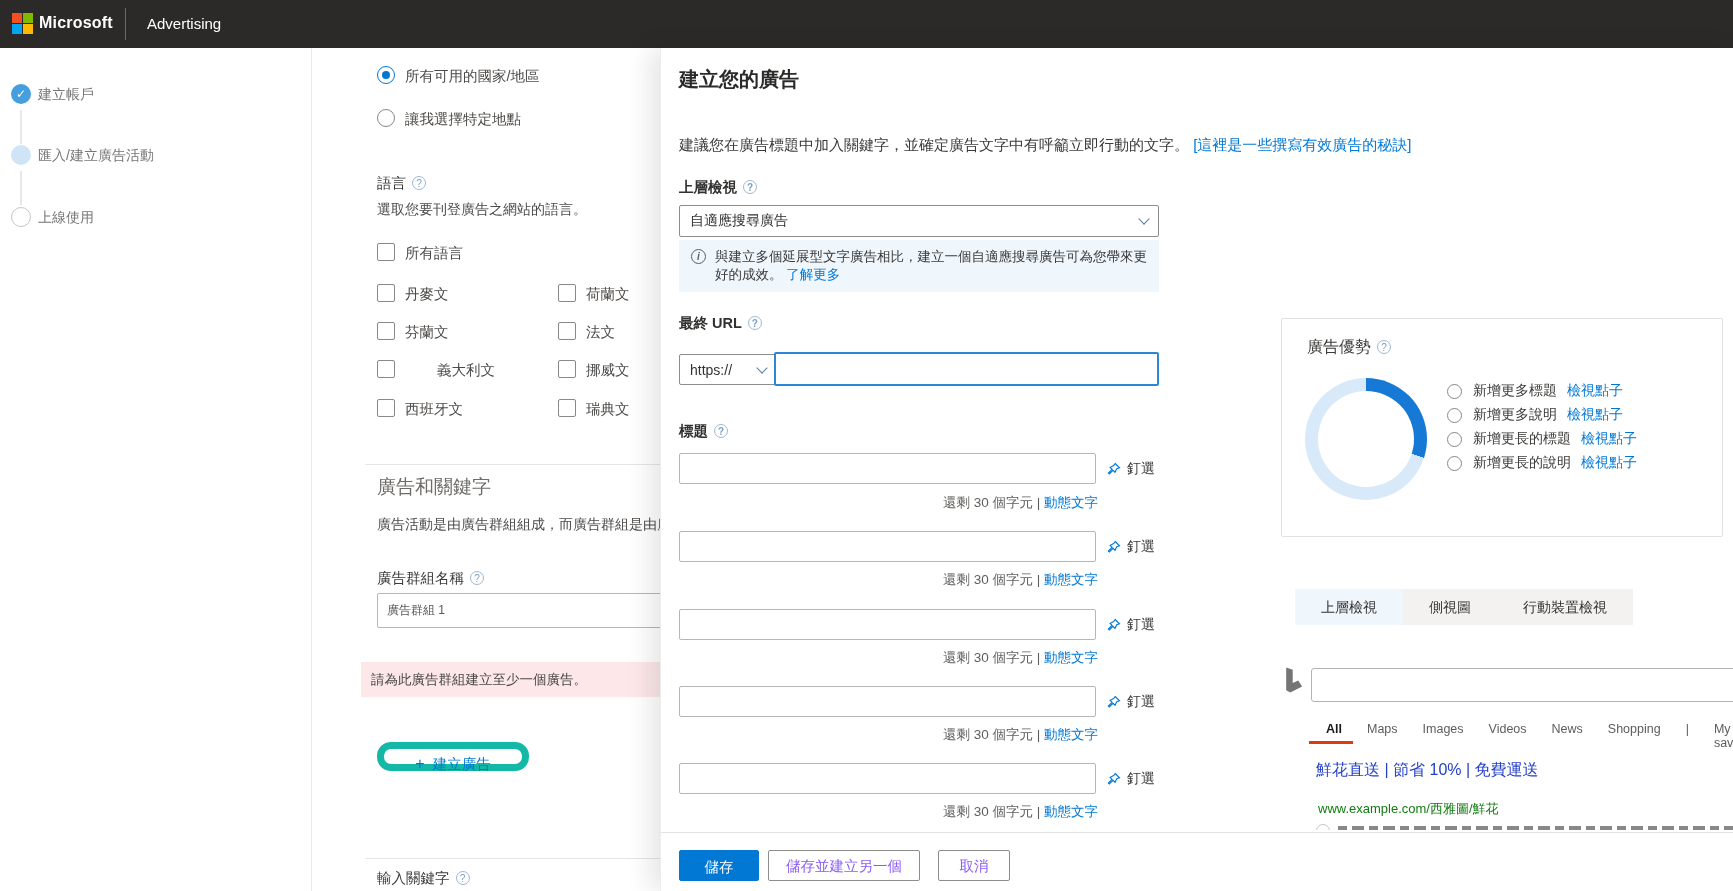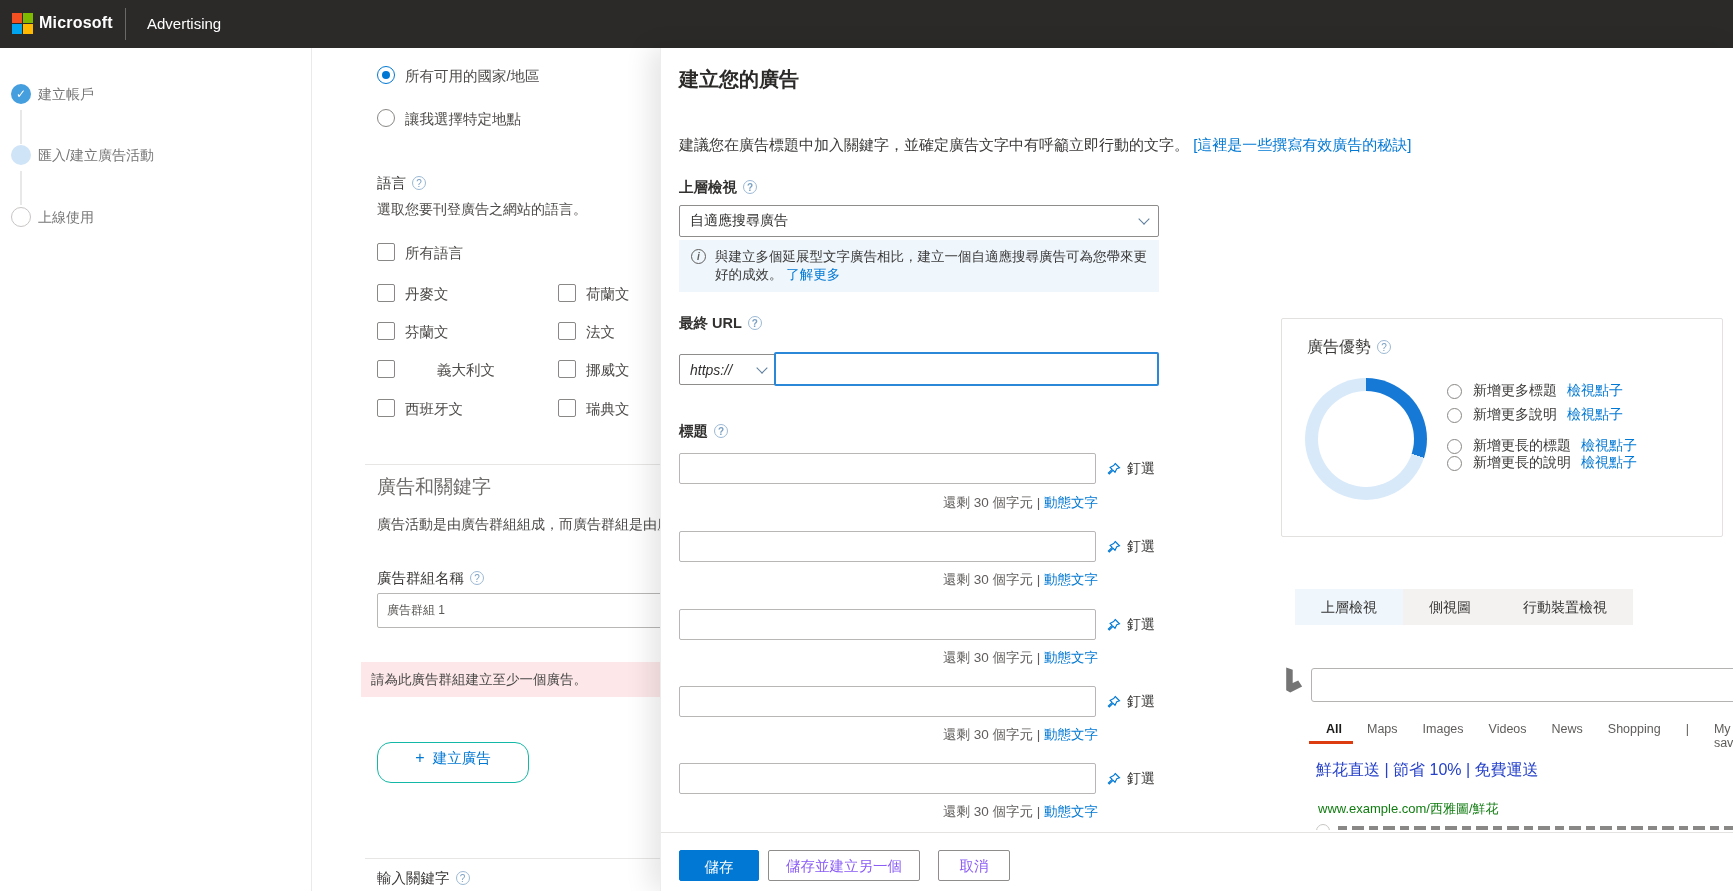--- a/index.html
+++ b/index.html
@@ -37,21 +37,21 @@
   .field-label { font-size:14.5px; color:#3b3a39; font-weight:400; }
   .help-icon { display:inline-block; width:14px; height:14px; border:1px solid #9cb9d4; border-radius:50%;
                font-size:10px; line-height:13px; text-align:center; color:#7aa0c4; vertical-align:1px; margin-left:6px; }
   .hr { position:absolute; height:1px; background:#e8e6e4; }
   .section-heading { position:absolute; left:65px; font-size:19px; color:#6e6c6a; }
   .mid-para { position:absolute; left:65px; width:600px; font-size:14px; color:#4d4b49; white-space:nowrap; }
   .text-input { border:1px solid #b9b7b5; border-radius:2px; background:#fff; font-size:12px; color:#5a5856;
                 padding:0 9px; font-family:inherit; }
   .warn-box { position:absolute; left:49px; width:330px; height:35px; background:#fde7e9; font-size:13.5px;
               color:#494847; line-height:35px; padding-left:10px; white-space:nowrap; }
-  .create-ad-btn { position:absolute; left:65px; width:152px; height:41px; background:#fff; border:1px solid #14b8a6;
+  .create-ad-btn { position:absolute; left:65px; width:152px; height:29px; background:#fff; border:7px solid #14b8a6;
                    border-radius:14px; color:#0078d4; font-size:14.5px; text-align:center; line-height:29px; cursor:pointer; }
   .create-ad-btn .plus { font-size:16px; margin-right:8px; font-weight:400; }
 
   
   .modal { position:absolute; left:660px; top:48px; width:1073px; height:843px; background:#fff;
            border-left:1px solid #ededed; box-shadow:-10px 0 24px rgba(0,0,0,.10); overflow:hidden; }
   .modal-title { position:absolute; left:18px; top:18px; font-size:20px; font-weight:700; color:#2b2a29; }
   .modal-intro { position:absolute; left:18px; top:88px; font-size:15px; color:#3b3a39; width:900px; }
   .link { color:#0078d4; text-decoration:none; cursor:pointer; }
   .m-label { position:absolute; left:18px; font-size:14.5px; font-weight:700; color:#323130; }
@@ -199,21 +199,21 @@
 
   <div class="info-box">
     <span class="info-i">i</span>
     <span>與建立多個延展型文字廣告相比，建立一個自適應搜尋廣告可為您帶來更好的成效。</span>
     <span class="link">了解更多</span>
   </div>
 
   <div class="m-label" style="top:266px;">
     <span>最終 URL</span><span class="help-icon">?</span>
   </div>
-  <div class="dropdown" style="left:18px; top:306px; width:98px; height:31px;font-style:italic;">
+  <div class="dropdown" style="left:18px; top:306px; width:98px; height:31px;">
     <span>https://</span>
     <span class="chevron"></span>
   </div>
   <input class="url-input" style="">
 
   <div class="m-label" style="top:374px;">
     <span>標題</span><span class="help-icon">?</span>
   </div>
 
   <input class="headline-input" style="top: 405px;">
@@ -294,21 +294,21 @@
     <div class="sugg-row" style="top:62px;">
       <span class="sugg-radio"></span>
       <span>新增更多標題</span>
       <span class="link">檢視點子</span>
     </div>
     <div class="sugg-row" style="top:86px;">
       <span class="sugg-radio"></span>
       <span>新增更多說明</span>
       <span class="link">檢視點子</span>
     </div>
-    <div class="sugg-row" style="top:110px;margin-top:7px;">
+    <div class="sugg-row" style="top:110px;">
       <span class="sugg-radio"></span>
       <span>新增更長的標題</span>
       <span class="link">檢視點子</span>
     </div>
     <div class="sugg-row" style="top:134px;">
       <span class="sugg-radio"></span>
       <span>新增更長的說明</span>
       <span class="link">檢視點子</span>
     </div>
   </div>

